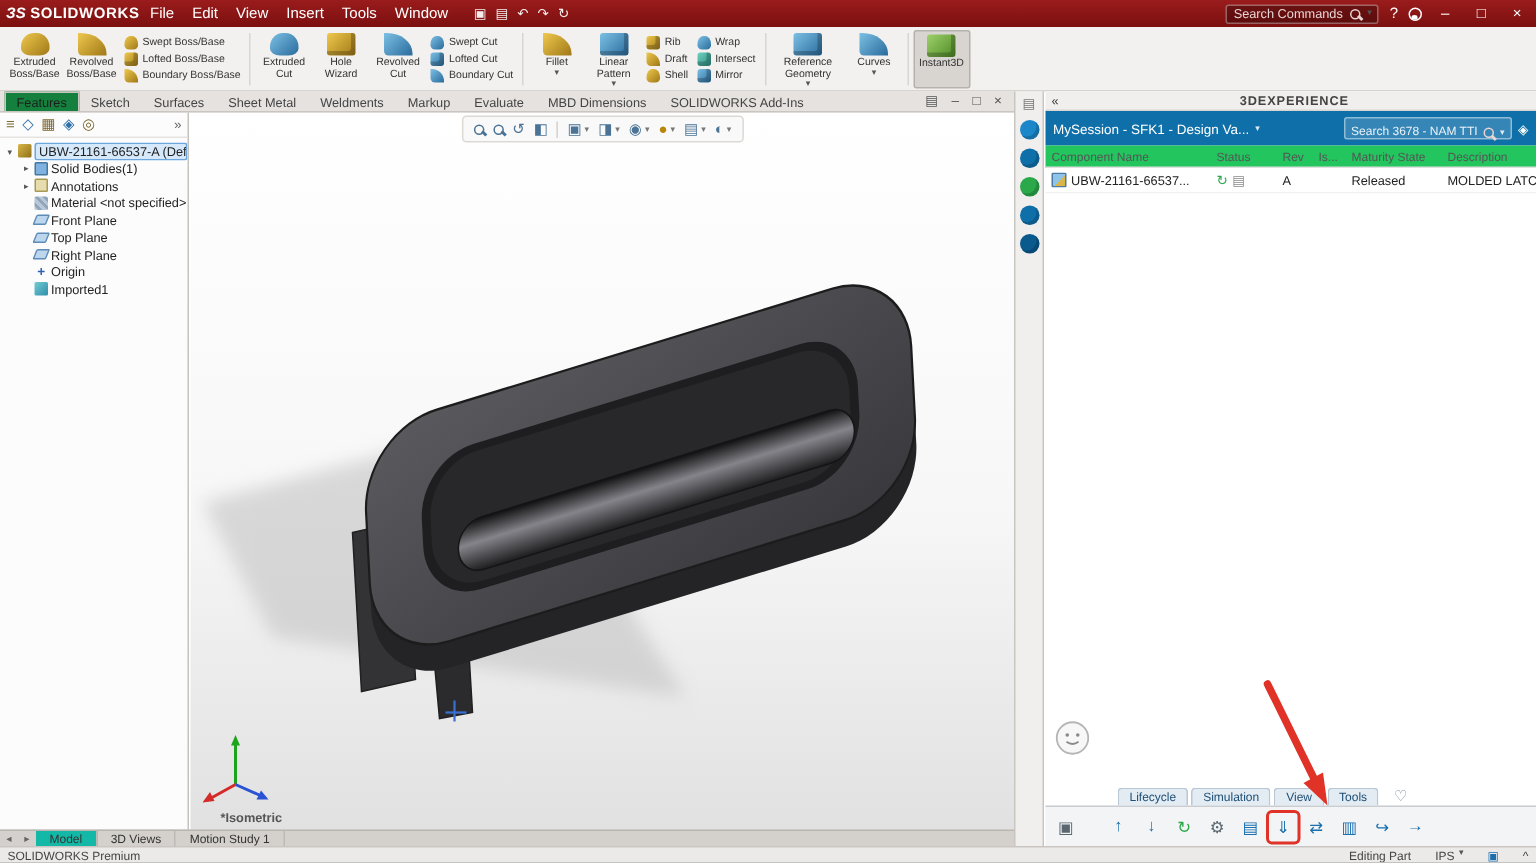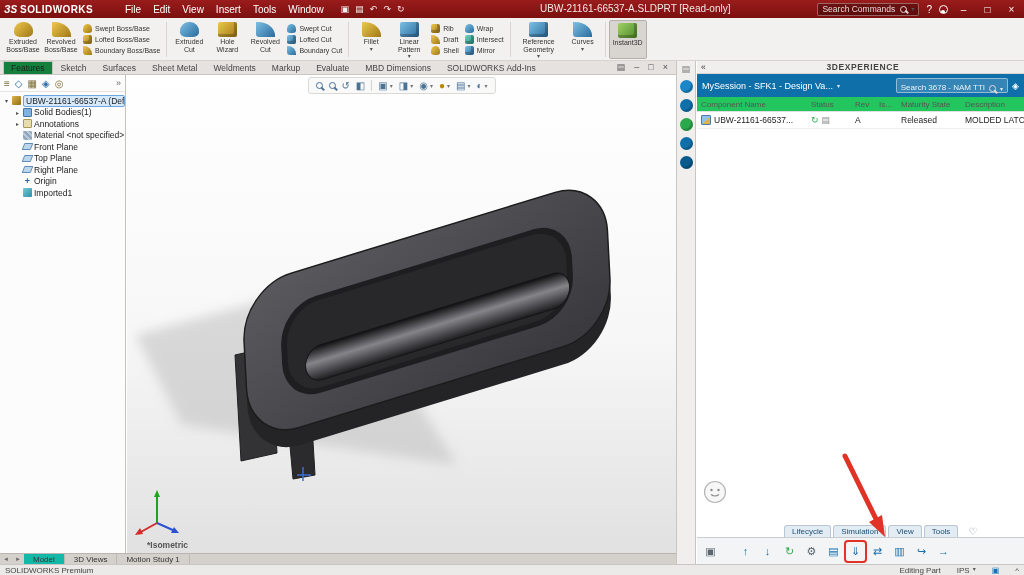--- a/index.html
+++ b/index.html
@@ -1,21 +1,21 @@
 <!DOCTYPE html>
 <html><head>
 <meta charset="utf-8">
 <style>
   *{margin:0;padding:0;box-sizing:border-box}
   body{background:#555;font-family:"Liberation Sans",sans-serif}
   .app{position:relative;width:1024px;height:575px;background:#fff;overflow:hidden;font-family:"Liberation Sans",sans-serif}
 
   
   .titlebar{position:absolute;left:0;top:0;width:1024px;height:18px;background:linear-gradient(#9a1c1c,#7c0f0f);display:flex;align-items:center;color:#fff;font-size:10px;padding:0 4px;gap:2px;z-index:30}
-  .logo{display:flex;align-items:center;gap:3px;margin-right:25px}
+  .logo{display:flex;align-items:center;gap:3px;margin-right:0}
   .logomark{font-weight:bold;font-style:italic;font-size:10px}
   .logotext{font-weight:bold;letter-spacing:.4px;font-size:10px}
   .menu{padding:0 5px;cursor:default}
   .qa{display:flex;gap:6px;margin-left:10px;font-size:9px;opacity:.92}
   .qa span{cursor:default}
   .doctitle{position:absolute;left:540px;top:0;height:18px;line-height:18px;font-size:10px;color:#f2e6e6;white-space:nowrap}
   .tb-right{margin-left:auto;display:flex;align-items:center;gap:7px}
   .cmdsearch{display:flex;align-items:center;gap:4px;width:102px;height:13px;background:rgba(0,0,0,.28);border:1px solid rgba(255,255,255,.35);border-radius:2px;padding:0 4px;font-size:8.5px;color:#e8d5d5}
   .cmdsearch .ph{flex:1;white-space:nowrap;overflow:hidden}
   .lens{width:7px;height:7px;border:1.5px solid #e8d5d5;border-radius:50%;position:relative;display:inline-block;flex:none}
@@ -98,21 +98,21 @@
   .c-status{width:46px;display:flex;align-items:center;gap:3px;padding-left:2px}
   .c-rev{width:24px}
   .c-is{width:22px}
   .c-mat{width:64px}
   .c-desc{flex:1;overflow:hidden;white-space:nowrap}
   .rowcube{width:10px;height:10px;flex:none;border-radius:1px;background:linear-gradient(135deg,#8fc3e8 55%,#d9b64a 55%);border:1px solid #4f7ba3}
   .st-sync{color:#2ba84a;font-size:9px}
   .st-doc{color:#8a8a8a;font-size:9px}
   .rp-body{flex:1;position:relative;background:#fff}
   .assistant{position:absolute;left:6px;bottom:18px}
-  .rp-tabsrow{display:flex;align-items:flex-end;height:15px;padding-left:87px;gap:2px}
+  .rp-tabsrow{display:flex;align-items:flex-end;height:15px;padding-left:48px;gap:2px}
   .rp-tab{background:#e3ebf3;border:1px solid #b9c6d4;border-bottom:none;border-radius:3px 3px 0 0;padding:1px 7px;font-size:8px;color:#1d4f74;white-space:nowrap;cursor:default}
   .rp-heart{margin-left:8px;color:#7a8a99;font-size:10px}
   .rp-toolbar{height:27px;background:#f2f4f6;border-top:1px solid #c9cdd2;display:flex;align-items:center;padding:0 4px;gap:3px}
   .tbi{width:19px;height:19px;display:flex;align-items:center;justify-content:center;font-size:11px;color:#1a6fae;border-radius:2px;cursor:default}
   .tbi.gray{color:#5b6770}
   .tbi.green{color:#2ba84a}
   .tbi.hl{box-shadow:0 0 0 2px #e03226}
   .tb-gap{width:10px}
 
   
@@ -143,21 +143,20 @@
     <span class="menu">Insert</span>
     <span class="menu">Tools</span>
     <span class="menu">Window</span>
     <span class="qa">
       <span>▣</span>
       <span>▤</span>
       <span>↶</span>
       <span>↷</span>
       <span>↻</span>
     </span>
-    <span class="doctitle">UBW-21161-66537-A.SLDPRT  [Read-only]</span>
     <span class="tb-right">
       <span class="cmdsearch">
         <span class="ph">Search Commands</span>
         <span class="lens"></span>
         <span class="dd">▾</span>
       </span>
       <span>?</span>
       <span class="userico"></span>
       <span class="winbtn">–</span>
       <span class="winbtn">□</span>

